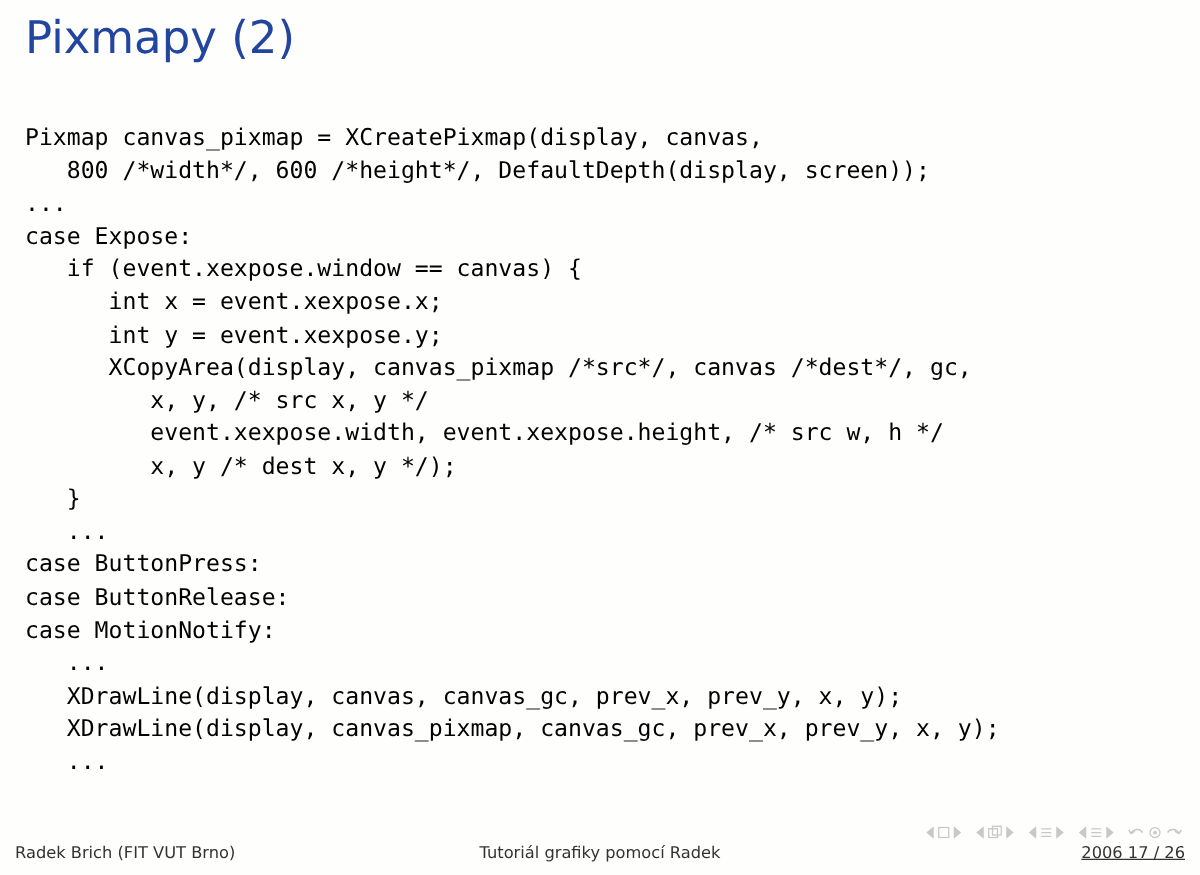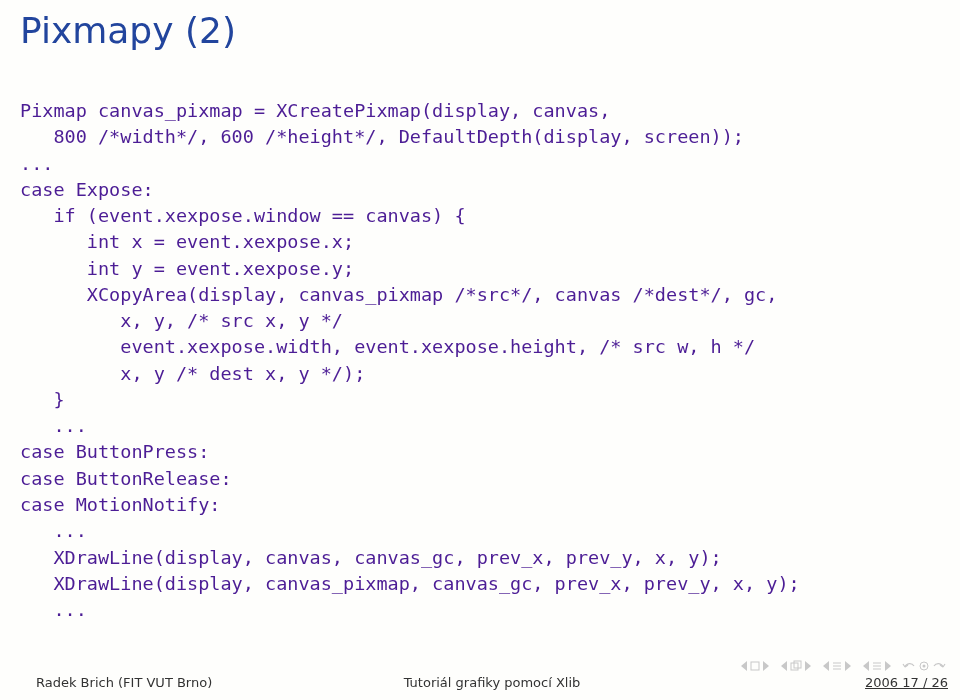--- a/index.html
+++ b/index.html
@@ -27,37 +27,36 @@
     color: #22459d;
   }
   .code {
     position: absolute;
     top: 98px;
     left: 20px;
     right: 20px;
     font-family: "DejaVu Sans Mono", "Liberation Mono", "Courier New", monospace;
     font-size: 18.5px;
     line-height: 1.42;
-    color: #4c1d95;
+    color: #000000;
     white-space: pre;
   }
   .footer {
     position: absolute;
     bottom: 0;
     left: 0;
     right: 0;
     height: 28px;
     display: flex;
     align-items: center;
     font-size: 13px;
     color: #333;
     padding: 0 12px 8px 12px;
     box-sizing: border-box;
     justify-content: flex-start;
-    margin-left: 24px;
   }
   .footer .left { flex: 1; text-align: left; }
   .footer .center { flex: 1; text-align: center; }
   .footer .right { flex: 1; text-align: right; text-decoration: underline; }
   .nav-icons {
     position: absolute;
     right: 14px;
     bottom: 28px;
     display: flex;
     align-items: center;
@@ -161,17 +160,17 @@
         </svg>
       <svg width="14" height="12" viewBox="0 0 14 12">
           <path d="M11 7 A5 5 0 0 0 2 6" fill="none" stroke="#c8c8c8" stroke-width="1.2"></path>
           <path d="M11 7 L13 4 M11 7 L8 5" stroke="#c8c8c8" stroke-width="1.2" fill="none"></path>
         </svg>
     </span>
   </div>
 
   <div class="footer">
     <span class="left">Radek Brich (FIT VUT Brno)</span>
-    <span class="center">Tutoriál grafiky pomocí Xlib</span>
+    <span class="center">Tutoriál grafiky pomocí Radek</span>
     <span class="right">2006     17 / 26</span>
   </div>
 
 </div>
 
 </body></html>

